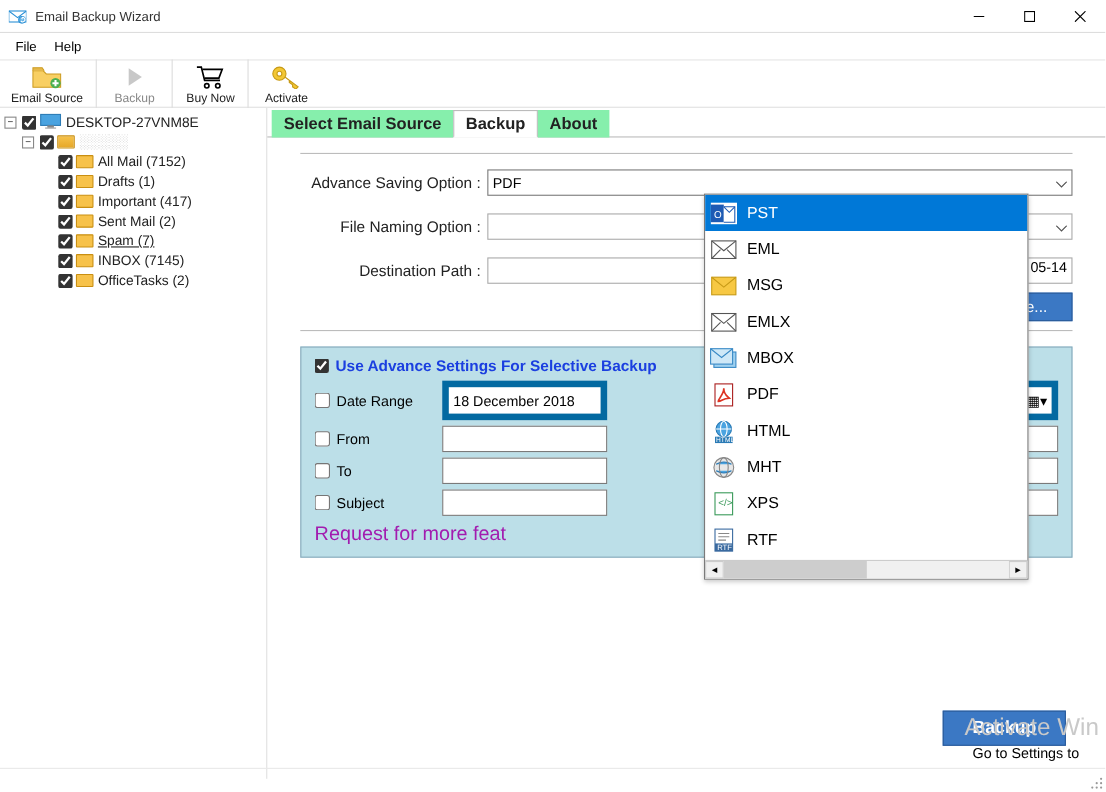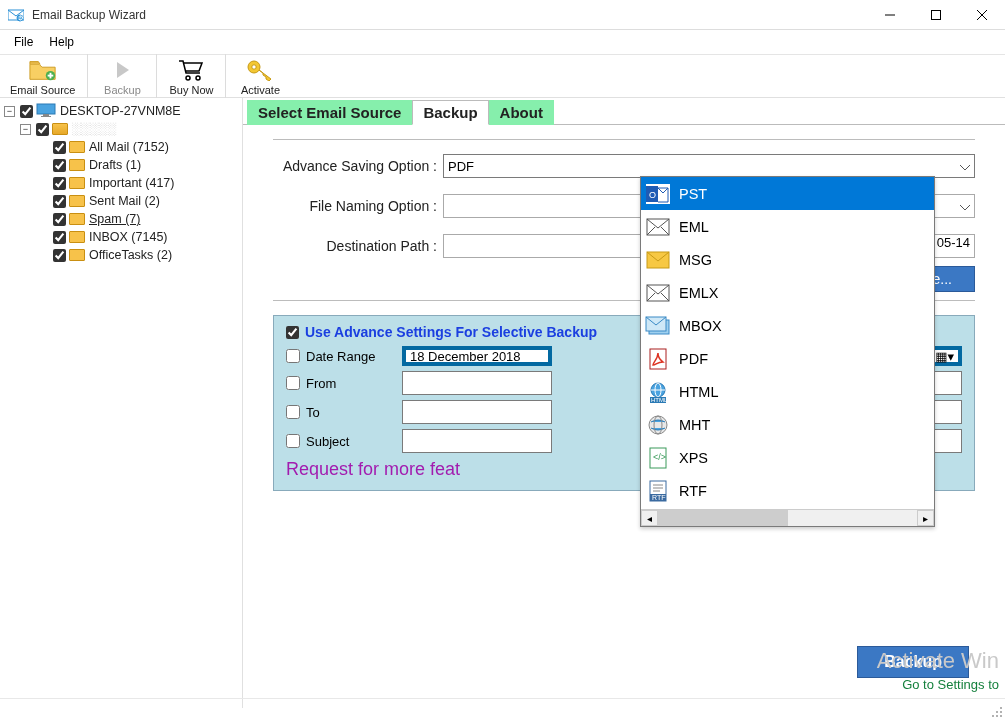--- a/index.html
+++ b/index.html
@@ -55,41 +55,41 @@
 .change-btn { background:#3b78c4; color:#fff; border:1px solid #2b5a99; padding:4px 22px; font-size:14px; margin-top:6px; }
 
 
 .adv-panel { background:#bcdfe8; border:1px solid #8ab; padding:8px 12px 10px 12px; margin-top:8px; }
 .adv-head { display:flex; align-items:center; color:#1b3fe0; font-weight:bold; font-size:14px; margin-bottom:6px; }
 .adv-head input { margin-right:6px; }
 .adv-row { display:flex; align-items:center; margin:5px 0; }
 .adv-chk { display:flex; align-items:center; width:116px; }
 .adv-chk input { width:14px; height:14px; border:1px solid #555; margin-right:6px; }
 .adv-field { flex:1; background:#fff; border:1px solid #7a7a7a; height:24px; }
-.adv-date { display:flex; align-items:center; background:#fff; border:4px solid #0369a1; height:20px; padding:0 4px; flex:1; }
+.adv-date { display:flex; align-items:center; background:#fff; border:6px solid #0369a1; height:36px; padding:0 4px; flex:1; }
 .request-link { color:#a21caf; font-size:18px; margin-top:6px; display:block; }
 
 
 .dropdown-pop { position:absolute; left:197px; top:22px; width:295px; background:#fff; border:1px solid #7a7a7a; z-index:10; box-shadow:0 2px 4px rgba(0,0,0,.2); }
 .dropdown-list { height:332px; overflow-y:scroll; }
 .dd-item { display:flex; align-items:center; height:33px; padding:0 4px; font-size:14.5px; }
 .dd-item .dico { width:26px; height:22px; margin-right:8px; display:flex;align-items:center;justify-content:center; }
 .dd-item.sel { background:#0078d7; color:#fff; }
 .dd-hscroll { height:17px; border-top:1px solid #ccc; display:flex; }
 .dd-hscroll .hbtn { width:17px; background:#f0f0f0; border:1px solid #ccc; display:flex;align-items:center;justify-content:center; font-size:10px;}
 .dd-hscroll .htrack { flex:1; background:#f0f0f0; position:relative; }
 .dd-hscroll .hthumb { position:absolute; left:0; top:0; height:100%; width:50%; background:#cdcdcd; }
 
 
 .dropdown-list::-webkit-scrollbar { width:17px; }
 .dropdown-list::-webkit-scrollbar-track { background:#f0f0f0; }
 .dropdown-list::-webkit-scrollbar-thumb { background:#cdcdcd; }
 .backup-btn { position:absolute; right:36px; bottom:42px; background:#3b78c4; color:#fff; border:1px solid #2b5a99; padding:6px 26px; font-size:16px; font-weight:bold; }
 .watermark1 { position:absolute; right:6px; bottom:46px; color:#c9c9c9; font-size:22px; }
-.watermark2 { position:absolute; right:6px; bottom:28px; color:#15803d; font-size:13px; }
+.watermark2 { position:absolute; right:24px; bottom:28px; color:#000000; font-size:13px; }
 .statusbar { position:absolute; bottom:0; left:0; right:0; height:22px; border-top:1px solid #e8e8e8; }
 .resize-grip { position:absolute; right:2px; bottom:2px; width:14px; height:14px; }
 
 input[type=checkbox] { accent-color:#333; }
 </style>
 </head>
 <body>
 
 <div class="titlebar">
   <div class="icon">

